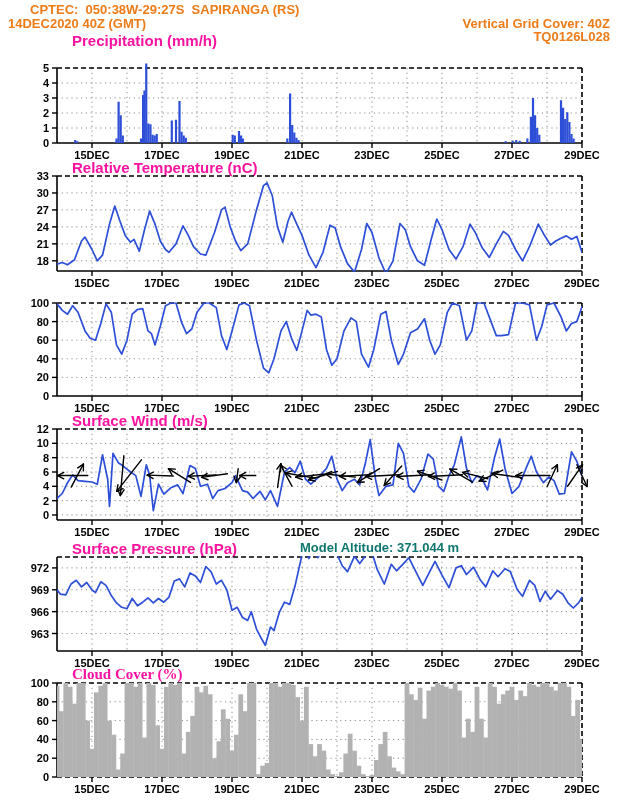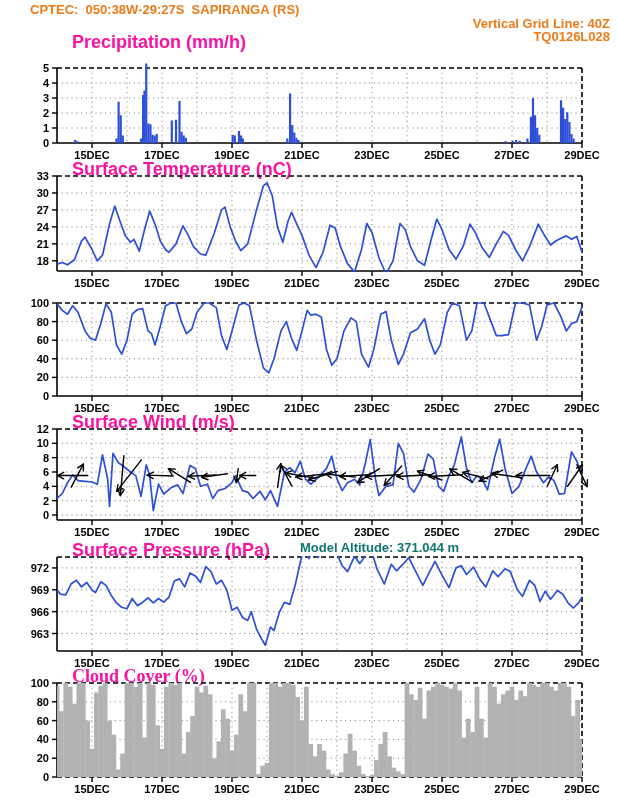--- a/index.html
+++ b/index.html
@@ -3,41 +3,42 @@
 <meta charset="utf-8">
 <style>
   html,body{margin:0;padding:0;background:#ffffff;}
   #canvas{position:relative;width:618px;height:800px;background:#fff;overflow:hidden;
           font-family:"Liberation Sans",sans-serif;}
   .hdr{position:absolute;font-size:13px;font-weight:bold;white-space:pre;color:#ec7b18;}
   #hdr-title{left:30px;top:2px;}
   #hdr-run{left:8px;top:16px;}
   #hdr-grid{right:8px;top:16px;text-align:right;}
   #hdr-tag{right:8px;top:29px;text-align:left;}
-  .ptitle{position:absolute;left:72px;font-size:18px;font-weight:bold;white-space:pre;color:#fa12a0;}
+  .ptitle{position:absolute;left:72px;font-size:15px;font-weight:bold;white-space:pre;color:#fa12a0;}
   #ptitle-0{top:32px;}
   #ptitle-1{top:159px;}
   #ptitle-2{top:286px;}
   #ptitle-3{top:412px;}
   #ptitle-4{top:540px;}
   #ptitle-5{top:666px;font-family:Liberation Serif, serif;}
   #alt-note{position:absolute;left:300px;top:540px;font-size:13px;font-weight:bold;white-space:pre;color:#0f766e;}
   svg{position:absolute;left:0;top:0;}
   svg text{font-family:"Liberation Sans",sans-serif;font-weight:bold;font-size:11px;fill:#000;}
 </style>
 </head>
 <body>
 
 <div id="canvas">
   <div class="hdr" id="hdr-title">CPTEC:  050:38W-29:27S  SAPIRANGA (RS)</div>
-  <div class="hdr" id="hdr-grid">Vertical Grid Line: 40Z</div>
+  <div class="hdr" id="hdr-run">14DEC2020 40Z (GMT)</div>
+  <div class="hdr" id="hdr-grid">Vertical Grid Cover: 40Z</div>
   <div class="hdr" id="hdr-tag">TQ0126L028</div>
 
   <div class="ptitle" id="ptitle-0">Precipitation (mm/h)</div>
-  <div class="ptitle" id="ptitle-1">Surface Temperature (nC)</div>
+  <div class="ptitle" id="ptitle-1">Relative Temperature (nC)</div>
   <div class="ptitle" id="ptitle-3">Surface Wind (m/s)</div>
   <div class="ptitle" id="ptitle-4">Surface Pressure (hPa)</div>
   <div id="alt-note">Model Altitude: 371.044 m</div>
   <div class="ptitle" id="ptitle-5">Cloud Cover (%)</div>
 
   <svg id="plot" width="618" height="800" viewBox="0 0 618 800">
       <defs>
         <clipPath id="clip0">
           <rect x="57" y="67.25" width="525" height="76.5"></rect>
         </clipPath>

